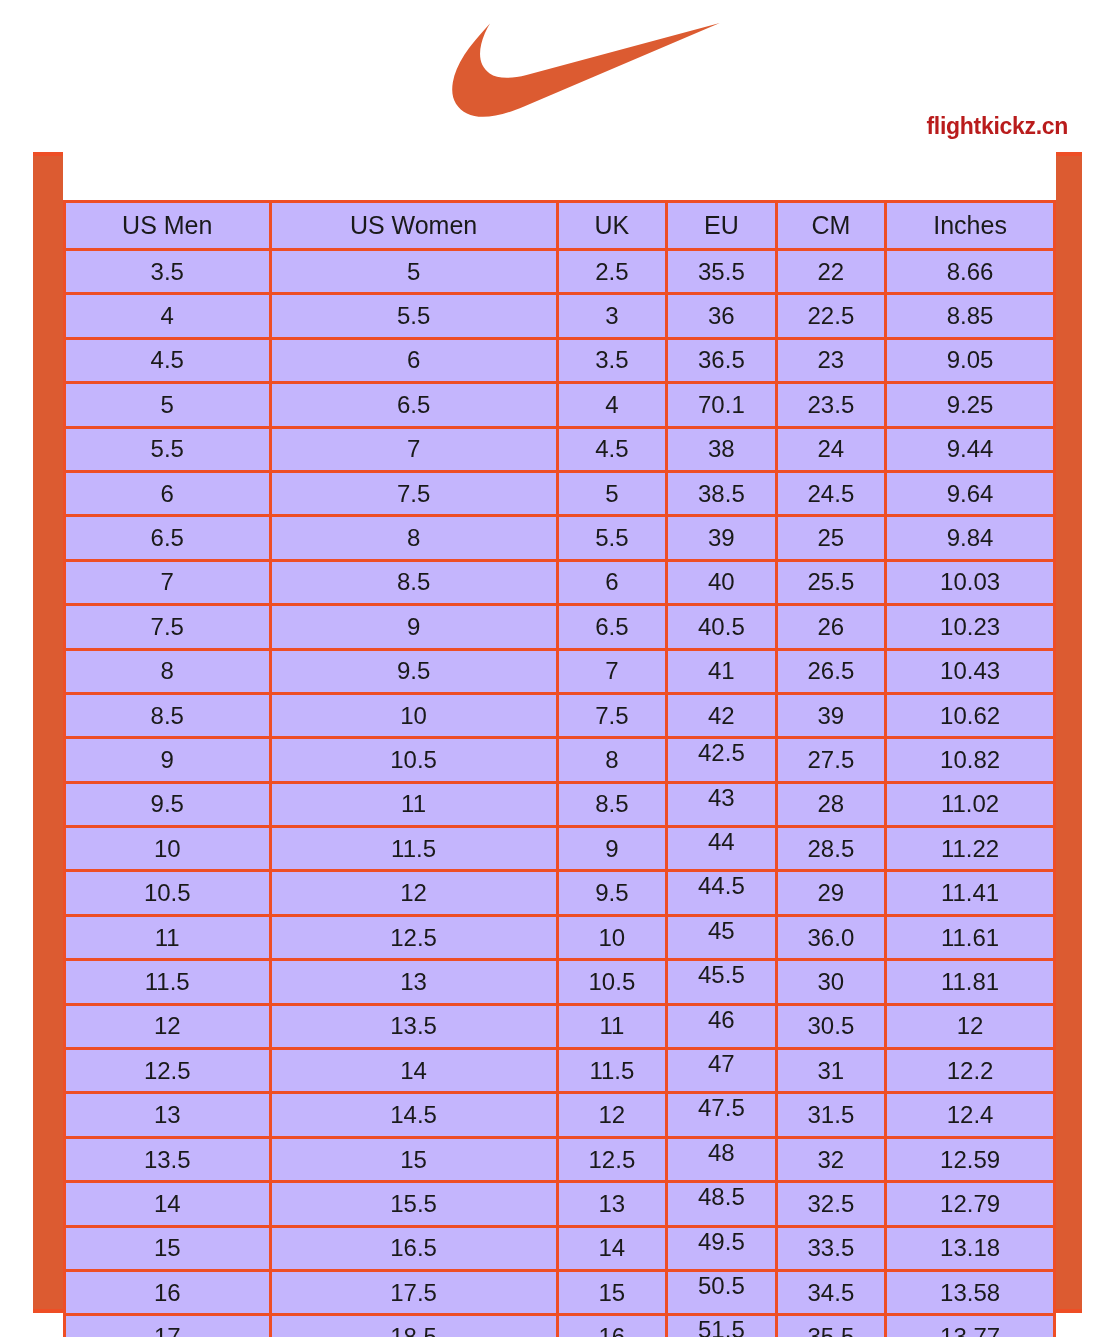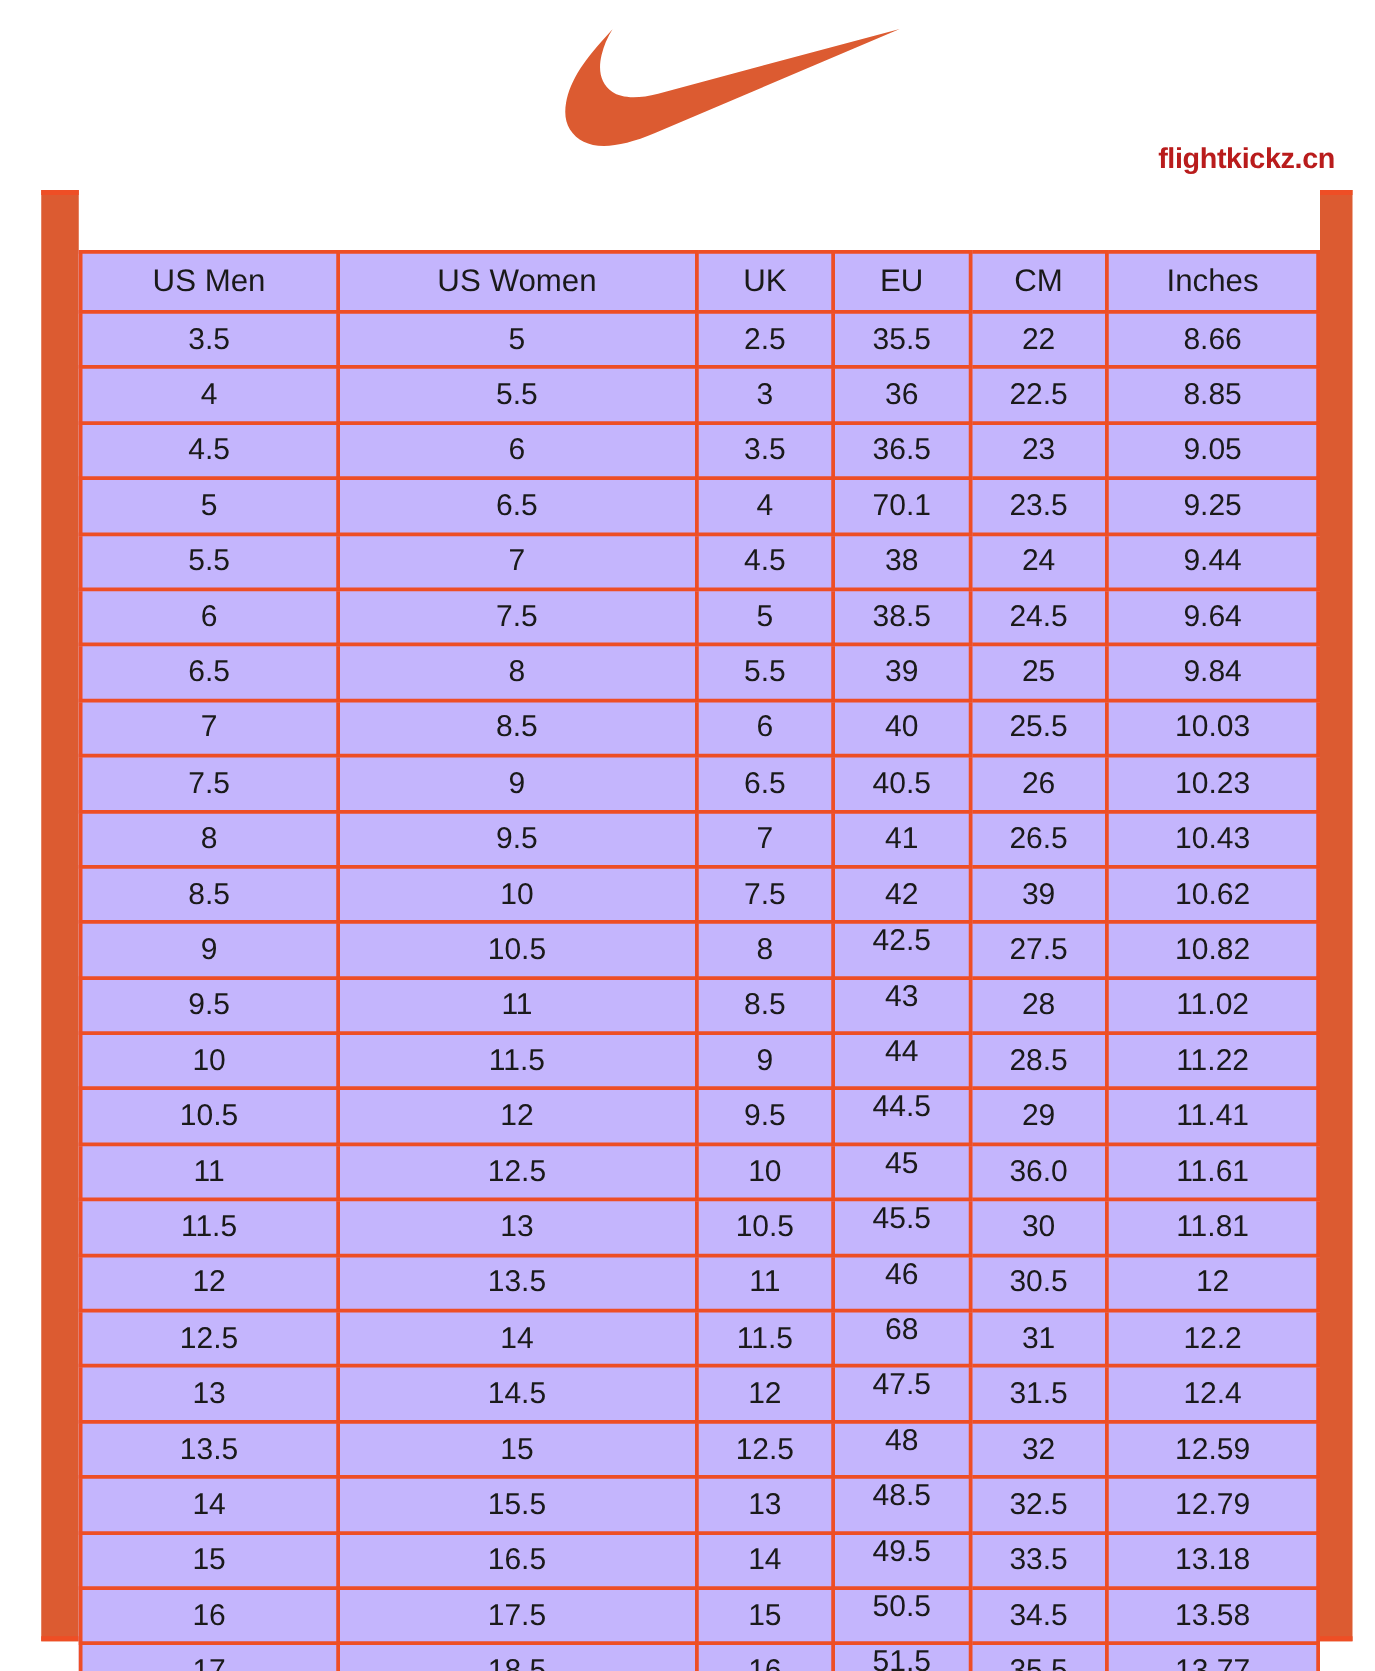--- a/index.html
+++ b/index.html
@@ -241,21 +241,21 @@
           <td>13.5</td>
           <td>11</td>
           <td class="eu-top">46</td>
           <td>30.5</td>
           <td>12</td>
         </tr>
         <tr>
           <td>12.5</td>
           <td>14</td>
           <td>11.5</td>
-          <td class="eu-top">68</td>
+          <td class="eu-top">47</td>
           <td>31</td>
           <td>12.2</td>
         </tr>
         <tr>
           <td>13</td>
           <td>14.5</td>
           <td>12</td>
           <td class="eu-top">47.5</td>
           <td>31.5</td>
           <td>12.4</td>

